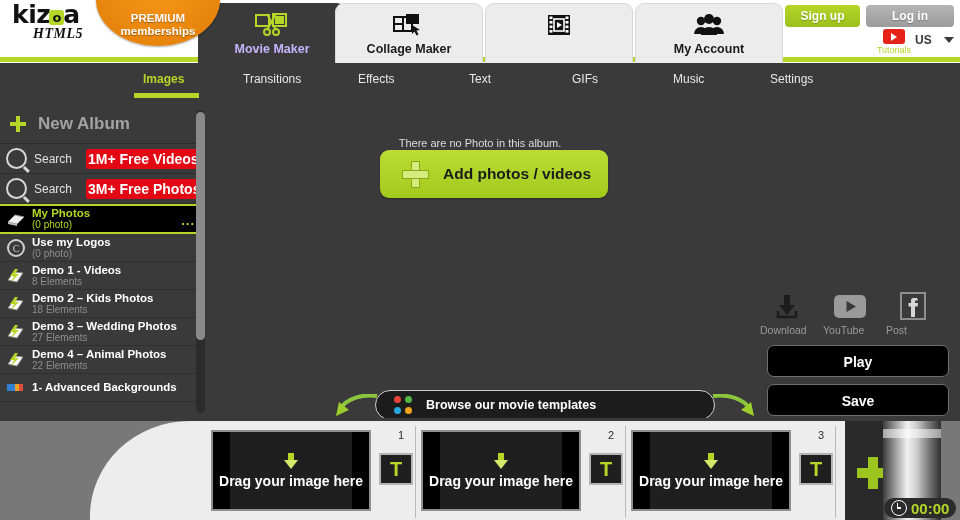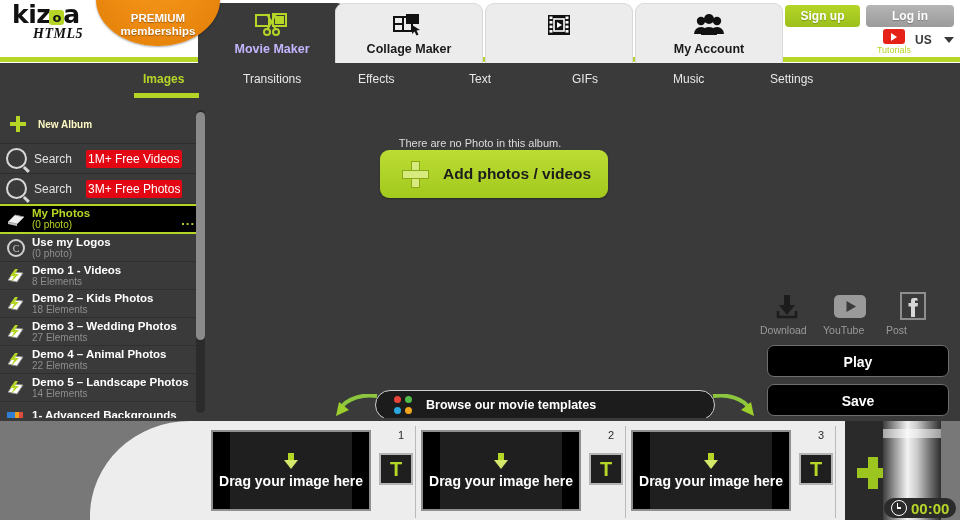--- a/index.html
+++ b/index.html
@@ -53,27 +53,27 @@
   .subnav-item.on{color:#b5d627;font-weight:bold;}
   .subnav-underline{position:absolute;top:30px;height:5px;background:#b5d627;}
 
   
   .sidebar{position:absolute;left:0;top:105px;width:205px;height:313px;background:#3a3a3a;overflow:hidden;}
   .side-newalbum{height:38px;display:flex;align-items:center;padding-left:10px;border-bottom:1px solid #2d2d2d;cursor:pointer;}
   .plus-sm{width:16px;height:16px;position:relative;flex:none;margin-right:12px;}
   .plus-sm:before,.plus-sm:after{content:"";position:absolute;background:#b5d627;}
   .plus-sm:before{left:6px;top:0;width:4px;height:16px;}
   .plus-sm:after{left:0;top:6px;width:16px;height:4px;}
-  .na-label{font-size:10px;font-weight:bold;color:#fef9c3;}
+  .na-label{font-size:17px;font-weight:bold;color:#a3a3a3;}
 
   .side-search{height:29px;display:flex;align-items:center;padding-left:6px;border-bottom:1px solid #2d2d2d;cursor:pointer;}
   .mag{width:17px;height:17px;border:2px solid #d8d8d8;border-radius:50%;position:relative;flex:none;margin-right:7px;}
   .mag:after{content:"";position:absolute;right:-5px;bottom:-3px;width:7px;height:2.5px;background:#d8d8d8;transform:rotate(45deg);}
   .s-label{font-size:12px;color:#e2e2e2;width:52px;}
-  .s-badge{background:#e30613;color:#fff;font-size:12px;font-weight:normal;padding:2px 2px;border-radius:2px;white-space:nowrap;}
+  .s-badge{background:#e30613;color:#fff;font-size:14px;font-weight:bold;padding:2px 2px;border-radius:2px;white-space:nowrap;}
 
   .album{height:28px;display:flex;align-items:center;padding-left:6px;border-bottom:1px solid #2f2f2f;cursor:pointer;position:relative;box-sizing:border-box;}
   .album.sel{background:#000;border-top:2px solid #b5d627;border-bottom:2px solid #b5d627;height:30px;}
   .al-ico{width:20px;height:18px;flex:none;margin-right:6px;position:relative;}
   .al-txt{line-height:11px;}
   .al-name{font-size:11.5px;font-weight:bold;color:#fff;}
   .album.sel .al-name{color:#b5d627;}
   .al-sub{font-size:10px;color:#8e8e8e;}
   .album.sel .al-sub{color:#b5d627;}
   .dots{position:absolute;right:10px;bottom:4px;color:#b5d627;font-size:13px;font-weight:bold;letter-spacing:1px;}
@@ -343,32 +343,20 @@
           <path d="M2 13 L8 5 L17 6 L11 15 Z" fill="#fff" stroke="#8f8f8f" stroke-width="1"></path>
           <path d="M9 2 L4 9 L8 9 L5 15 L13 7 L9 7 L12 2 Z" fill="#b5d627"></path>
         </svg>
       </div>
       <div class="al-txt">
         <div class="al-name">Demo 4 – Animal Photos</div>
         <div class="al-sub">22 Elements</div>
       </div>
     </div>
 
-    <div class="album">
-      <div class="al-ico">
-        <svg width="20" height="18" viewBox="0 0 20 18">
-          <path d="M2 13 L8 5 L17 6 L11 15 Z" fill="#fff" stroke="#8f8f8f" stroke-width="1"></path>
-          <path d="M9 2 L4 9 L8 9 L5 15 L13 7 L9 7 L12 2 Z" fill="#b5d627"></path>
-        </svg>
-      </div>
-      <div class="al-txt">
-        <div class="al-name">Demo 5 – Landscape Photos</div>
-        <div class="al-sub">14 Elements</div>
-      </div>
-    </div>
 
     <div class="album">
       <div class="al-ico">
         <svg width="20" height="18" viewBox="0 0 20 18">
           <rect x="1" y="5" width="11" height="7" fill="#2f7fd4"></rect>
           <rect x="9" y="5" width="5" height="7" fill="#f0a020"></rect>
           <rect x="13" y="5" width="4" height="7" fill="#e04a3a"></rect>
         </svg>
       </div>
       <div class="al-txt">

